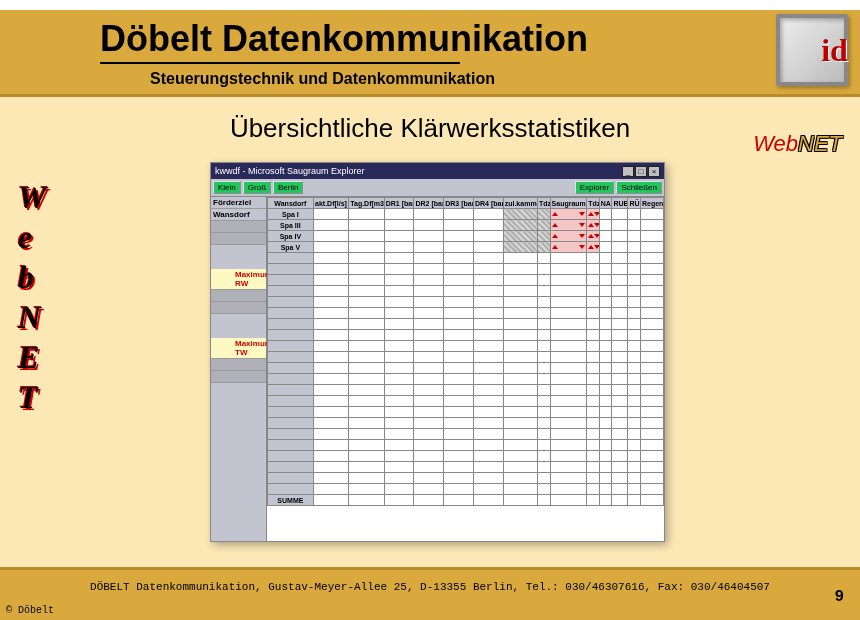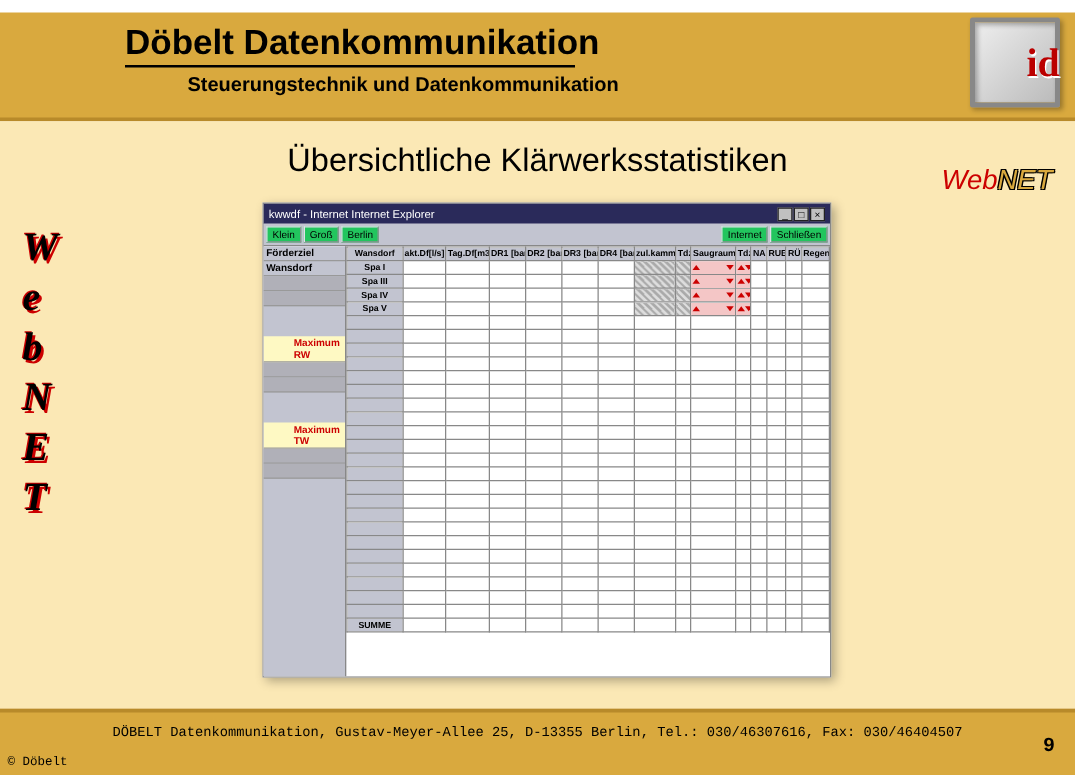--- a/index.html
+++ b/index.html
@@ -1,21 +1,21 @@
 <!DOCTYPE html>
 <html><head>
 <meta charset="utf-8">
 <style>
   * { box-sizing: border-box; margin: 0; padding: 0; }
   body { width: 860px; height: 620px; font-family: Arial, sans-serif; background: #fff; position: relative; overflow: hidden; }
   
   .header { background: #d9a93e; height: 97px; position: relative; border-bottom: 3px solid #b88a2a; }
   .header-top { background: #fff; height: 10px; }
   .header-inner { padding: 8px 0 0 100px; }
-  .company { font-size: 28px; font-weight: bold; color: #000; }
+  .company { font-size: 36px; font-weight: bold; color: #000; }
   .company-underline { width: 360px; height: 2px; background: #000; margin: 2px 0 6px 0; }
   .subtitle { font-size: 16px; font-weight: bold; color: #000; margin-left: 50px; }
   .logo-box { position: absolute; right: 12px; top: 14px; width: 72px; height: 72px; border: 4px solid #888; border-radius: 2px; box-shadow: inset 2px 2px 4px rgba(0,0,0,0.3), 2px 2px 4px rgba(0,0,0,0.3); display: flex; align-items: center; justify-content: center; background: linear-gradient(135deg, #eee, #bbb); padding-left: 45px; }
   .logo-id { font-size: 32px; font-weight: bold; color: #b00; font-family: Georgia, serif; text-shadow: 1px 1px 0 #fff; }
   
   .main { background: #fbe8b5; height: 470px; position: relative; }
   .slide-title { font-size: 26px; font-weight: normal; text-align: center; padding-top: 16px; }
   .webnet-logo { position: absolute; right: 18px; top: 34px; font-weight: normal; font-size: 22px; font-style: italic; }
   .webnet-logo .web { color: #c00; }
   .webnet-logo .net { color: #d9a93e; text-shadow: 1px 1px 0 #000, -1px -1px 0 #000, 1px -1px 0 #000, -1px 1px 0 #000; }
@@ -27,21 +27,21 @@
   .titlebar { background: #2a2a5a; color: #fff; height: 16px; font-size: 9px; padding: 1px 4px; display: flex; justify-content: space-between; align-items: center; }
   .titlebar-btns { display: flex; gap: 1px; }
   .titlebar-btns span { width: 12px; height: 11px; background: #c0c0c0; border: 1px solid #222; font-size: 8px; text-align: center; line-height: 9px; color: #000; }
   
   .toolbar { background: #c2c4d0; height: 18px; border-bottom: 1px solid #888; display: flex; justify-content: space-between; align-items: center; padding: 0 2px; font-size: 8px; }
   .tool-btns { display: flex; gap: 2px; }
   .tool-btns button, .tool-right button { font-size: 8px; padding: 1px 4px; background: #22c55e; border: 1px outset #e0e0e8; cursor: pointer; }
   .tool-right { display: flex; gap: 2px; }
   
   .grid-area { display: flex; height: calc(100% - 34px); background: #fff; }
-  .left-panel { width: 66px; background: #c2c4d0; border-right: 1px solid #888; font-size: 8px; }
+  .left-panel { width: 56px; background: #c2c4d0; border-right: 1px solid #888; font-size: 8px; }
   .left-panel .lbl { padding: 1px 2px; font-weight: bold; border-bottom: 1px solid #999; }
   .left-panel .lbl.red { color: #c00; background: #fef9c3; padding-left: 24px; }
   .left-panel .lbl.grey { background: #b0b0b8; height: 12px; }
   .spacer-lbl { height: 24px; }
   
   .table-wrap { flex: 1; overflow: hidden; }
   table.stats { border-collapse: collapse; width: 100%; font-size: 7px; table-layout: fixed; }
   table.stats th, table.stats td { border: 1px solid #888; height: 11px; overflow: hidden; white-space: nowrap; }
   table.stats th { background: #c2c4d0; font-weight: bold; padding: 1px 1px; }
   table.stats th.rowhead, table.stats td.rowhead { background: #c2c4d0; font-weight: bold; text-align: center; width: 40px; }
@@ -82,35 +82,35 @@
       <div>W</div>
       <div>e</div>
       <div>b</div>
       <div>N</div>
       <div>E</div>
       <div>T</div>
     </div>
 
   <div class="screenshot">
     <div class="titlebar">
-      <span>kwwdf - Internet Internet Explorer</span>
+      <span>kwwdf - Microsoft Saugraum Explorer</span>
       <div class="titlebar-btns">
         <span>_</span>
         <span>□</span>
         <span>×</span>
       </div>
     </div>
     <div class="toolbar">
       <div class="tool-btns" id="toolbar-left">
           <button>Klein</button>
           <button>Groß</button>
           <button>Berlin</button>
         </div>
       <div class="tool-right" id="toolbar-right">
-          <button>Internet</button>
+          <button>Explorer</button>
           <button>Schließen</button>
         </div>
     </div>
     <div class="grid-area">
       <div class="left-panel">
         <div class="lbl">Förderziel</div>
         <div class="lbl">Wansdorf</div>
         <div class="lbl grey"></div>
         <div class="lbl grey"></div>
         <div class="spacer-lbl"></div>

